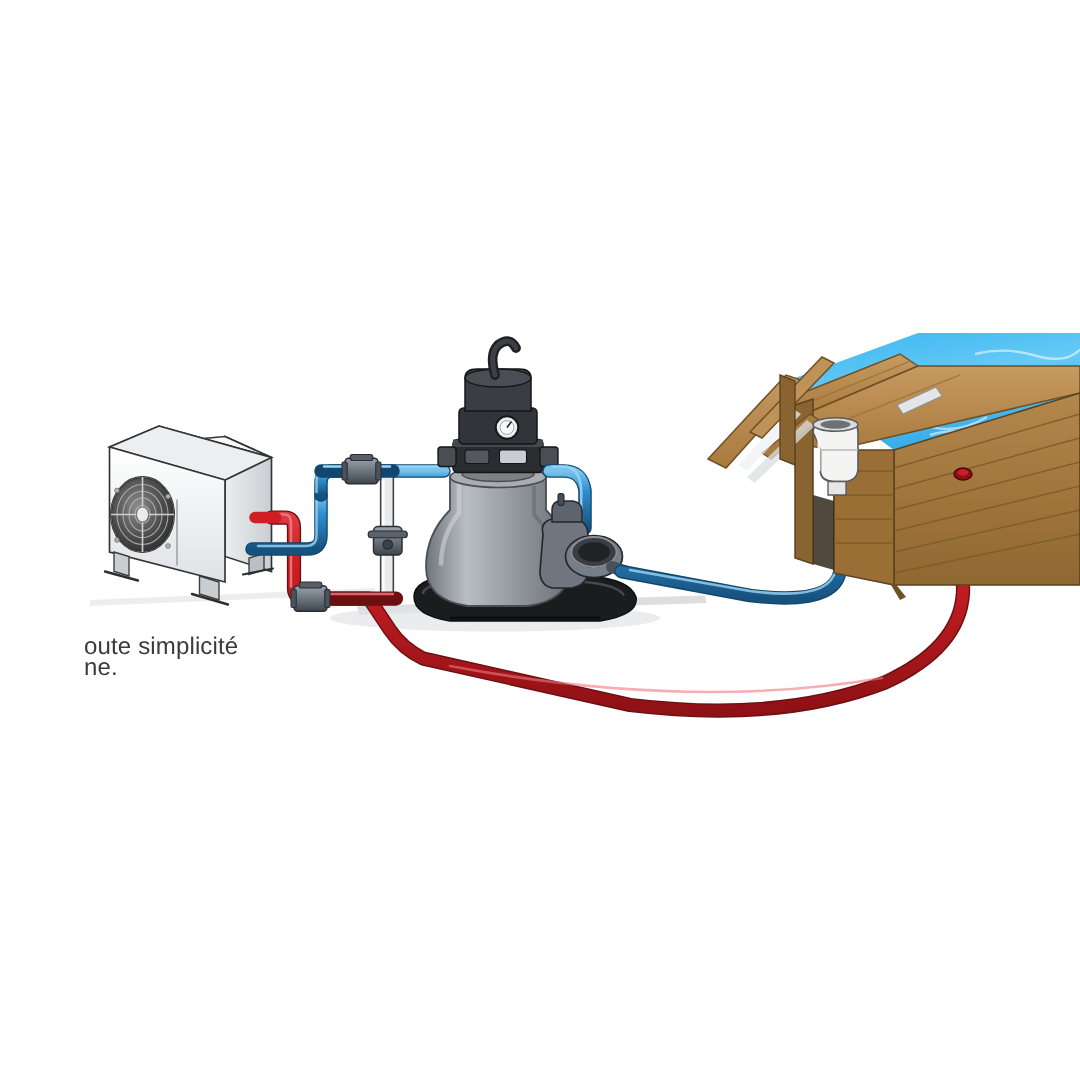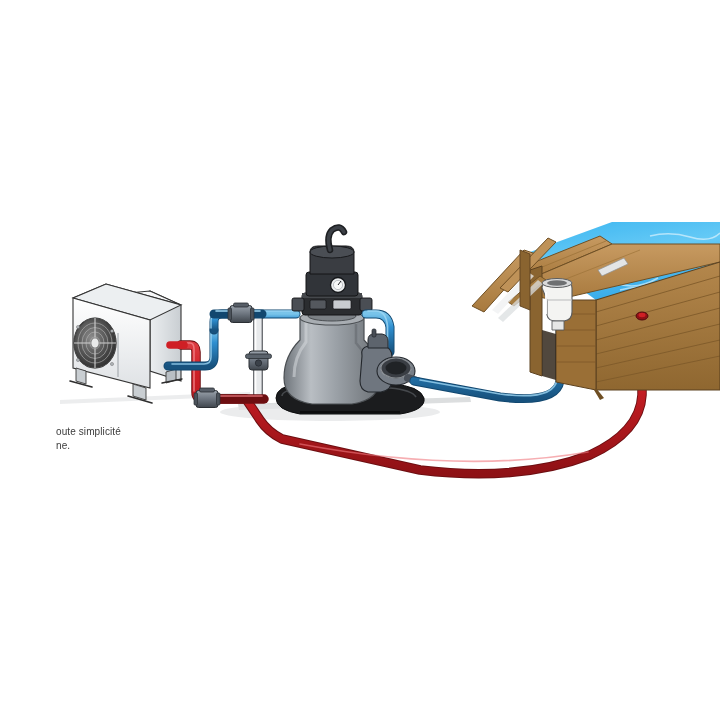--- a/index.html
+++ b/index.html
@@ -1,19 +1,19 @@
 <!DOCTYPE html>
 <html><head>
 <meta charset="utf-8">
 <style>
   html,body{margin:0;padding:0;background:#ffffff;}
   body{width:720px;height:720px;overflow:hidden;font-family:"Liberation Sans",sans-serif;}
   #stage{position:relative;width:720px;height:720px;background:#ffffff;}
   #scene{position:absolute;left:0;top:0;width:720px;height:720px;}
-  .caption{position:absolute;left:56px;top:425px;width:170px;font-size:10px;line-height:14px;color:#3b3b3b;letter-spacing:.1px;white-space:pre-line;}
+  .caption{position:absolute;left:56px;top:425px;width:170px;font-size:16px;line-height:14px;color:#3b3b3b;letter-spacing:.1px;white-space:pre-line;}
 </style>
 </head>
 <body>
 
 <div id="stage">
 
   <svg id="scene" viewBox="0 0 720 720">
     <defs>
       <linearGradient id="gTank" x1="0" y1="0" x2="1" y2="0">
         <stop offset="0" stop-color="#6f757b"></stop>

